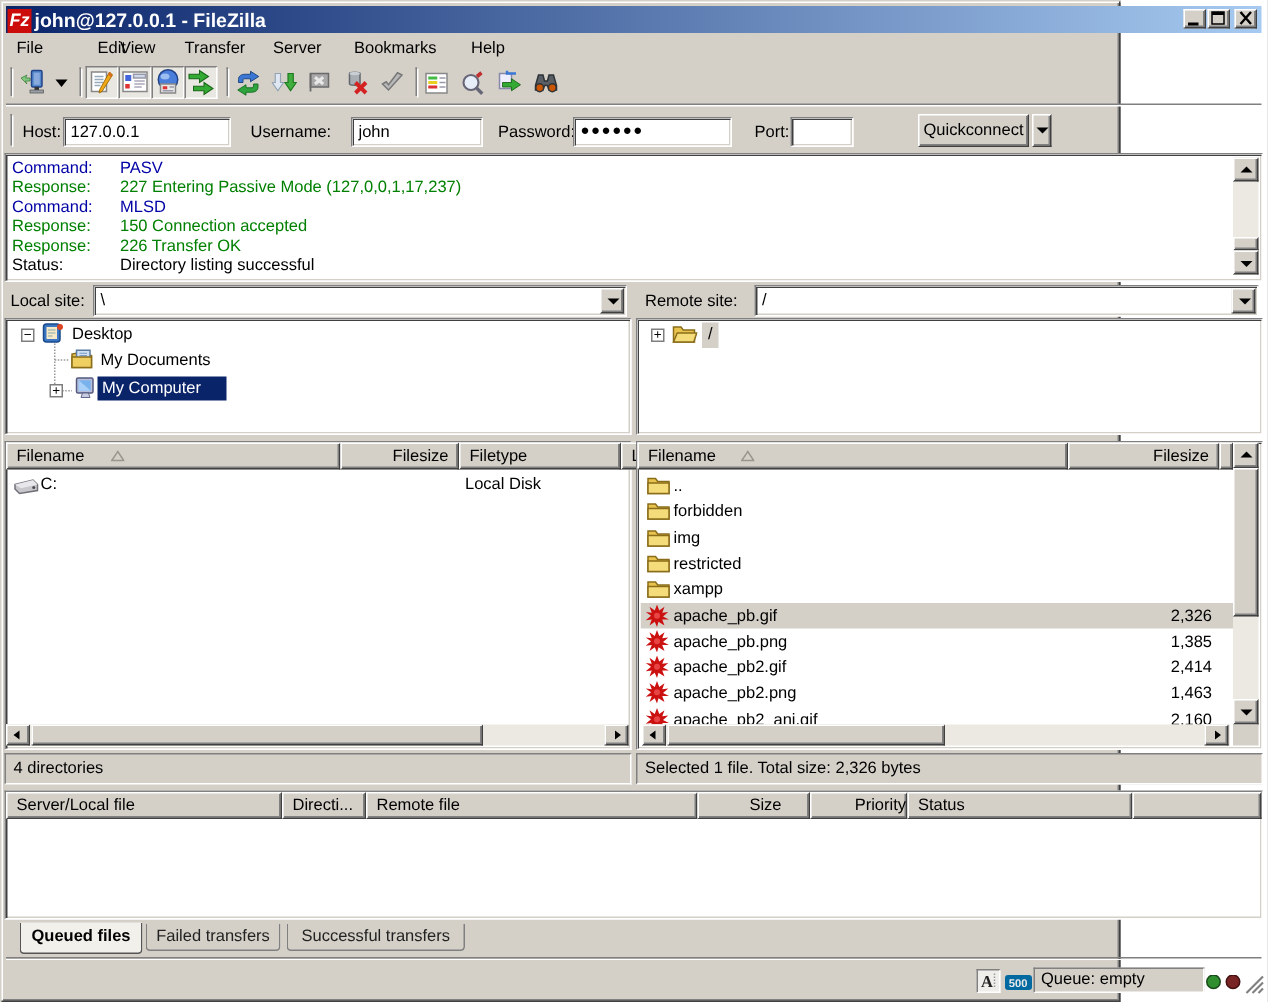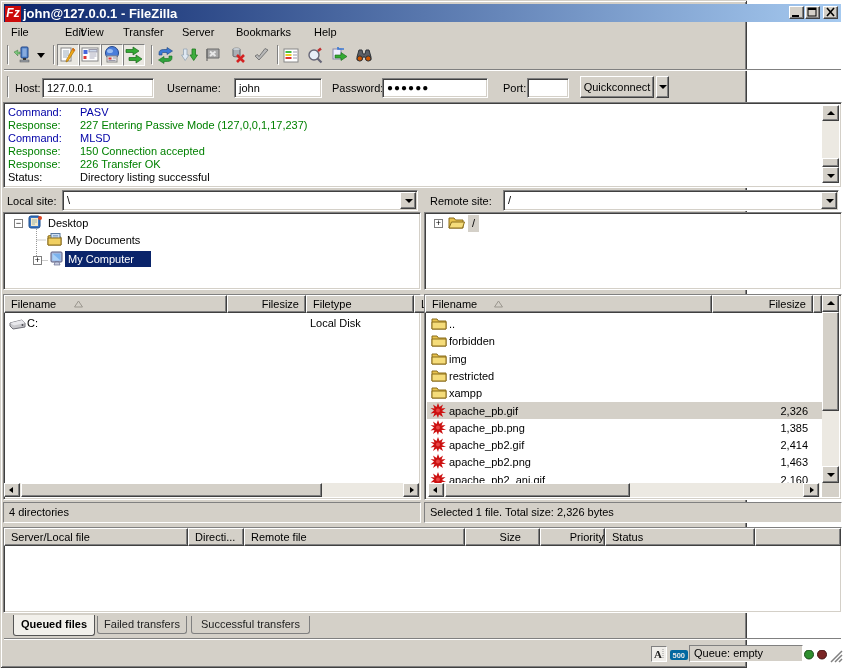--- a/index.html
+++ b/index.html
@@ -6,21 +6,21 @@
 html,body { width:845px; height:668px; overflow:hidden; }
 body { font-family:"Liberation Sans",sans-serif; font-size:11px; color:#000; }
 #win { position:absolute; left:0; top:0; width:747px; height:668px; background:#d4d0c8;
   box-shadow: inset 1px 1px 0 #d4d0c8, inset -1px -1px 0 #404040,
               inset 2px 2px 0 #fff, inset -2px -2px 0 #808080; }
 .abs { position:absolute; }
 .sunken { border:1px solid; border-color:#808080 #fff #fff #808080;
   box-shadow: inset 1px 1px 0 #404040, inset -1px -1px 0 #d4d0c8; }
 .sunken1 { border:1px solid; border-color:#808080 #fff #fff #808080; }
 .raised { border:1px solid; border-color:#fff #404040 #404040 #fff;
-  box-shadow: inset -1px -1px 0 #808080; background:#d4d0c8; }
+  box-shadow: inset -1px -1px 0 #808080; background:#d4d0c8;margin-left:32px; }
 .groove { border-left:1px solid #808080; border-top:1px solid #808080;
   box-shadow: 1px 1px 0 #fff; }
 .hgroove { height:0; border-top:1px solid #808080; box-shadow:0 1px 0 #fff; }
 
 
 #titlebar { left:4px; top:4px; width:837px; height:18px;
   background:linear-gradient(90deg,#0a246a 0%,#a6caf0 100%); }
 #titletxt { position:absolute; left:19px; top:2px; color:#fff; font-weight:bold; font-size:13px; letter-spacing:0; }
 .capbtn { position:absolute; top:2px; width:15px; height:13px; background:#d4d0c8;
   border:1px solid; border-color:#fff #404040 #404040 #fff; box-shadow: inset -1px -1px 0 #808080;

